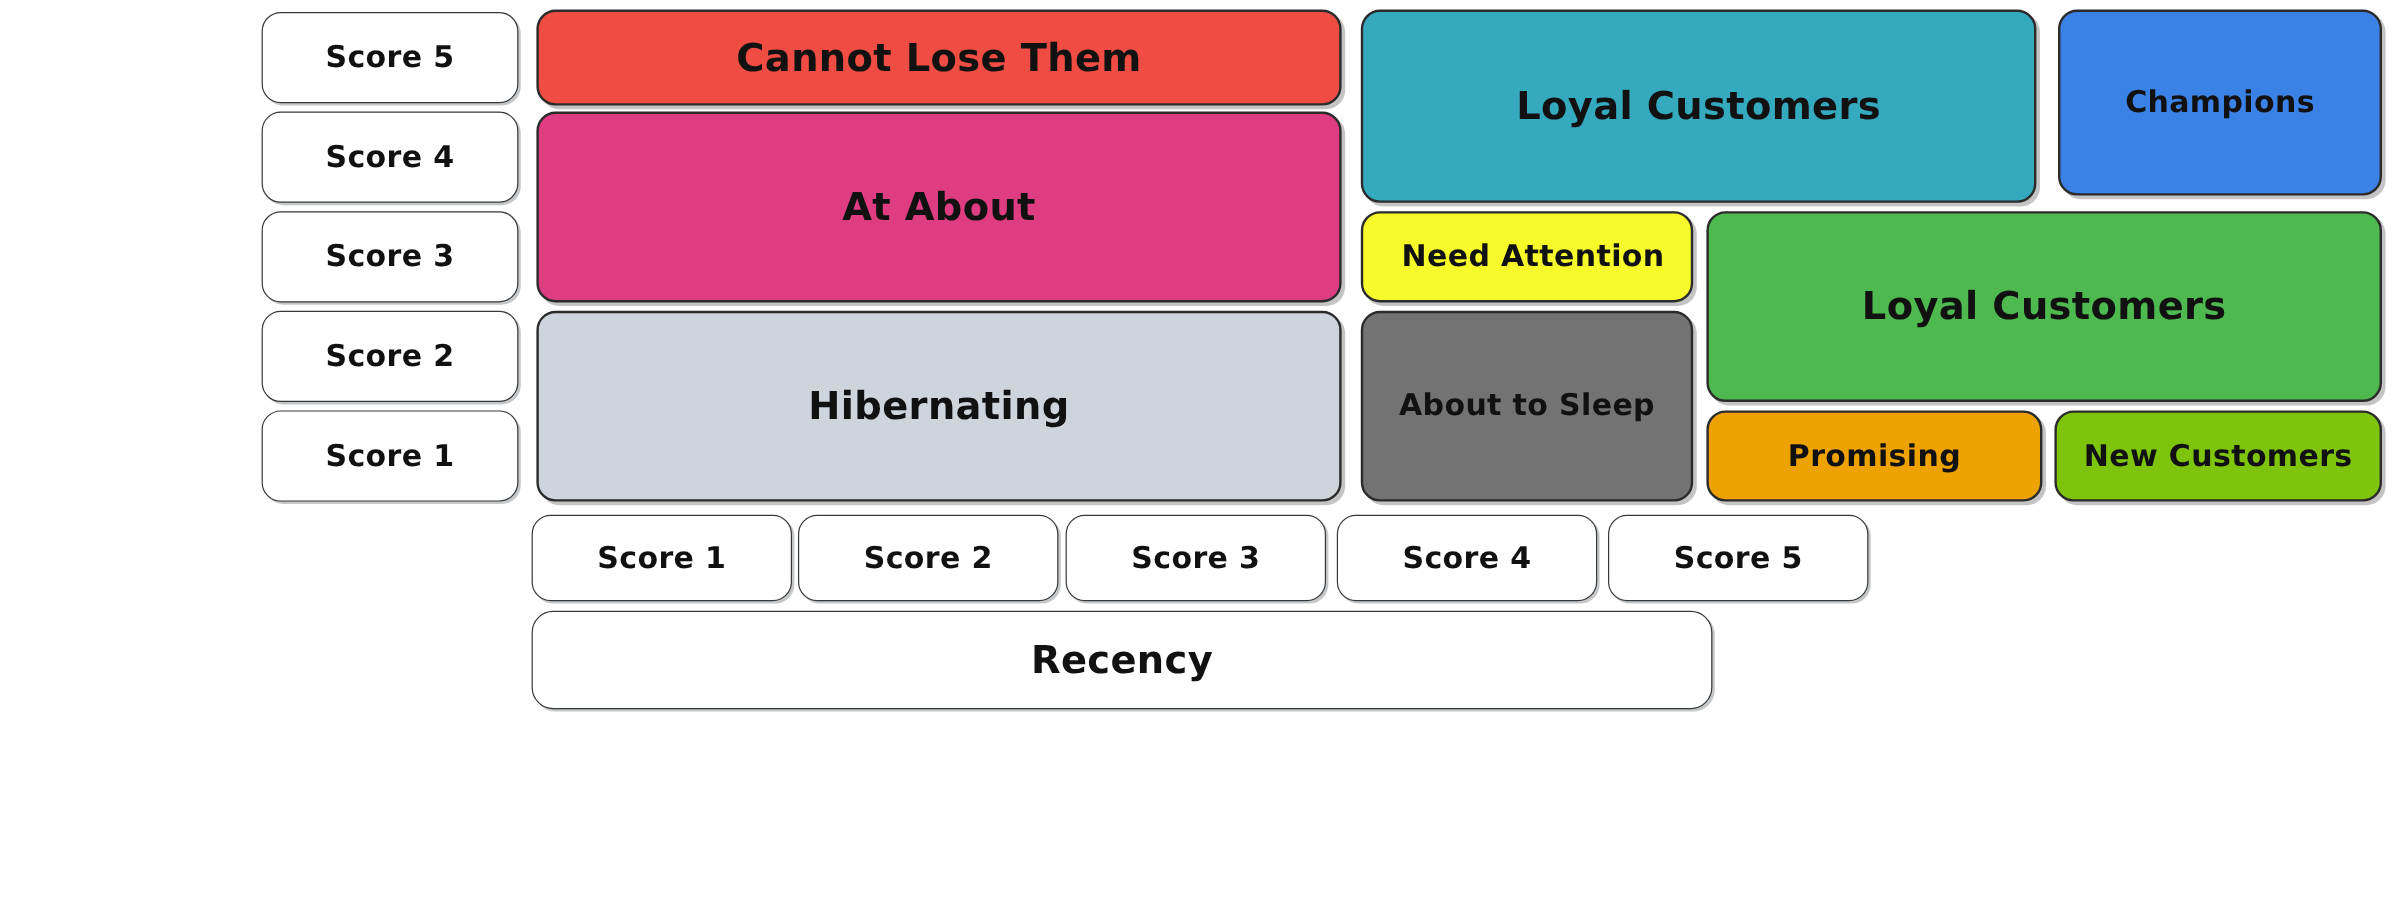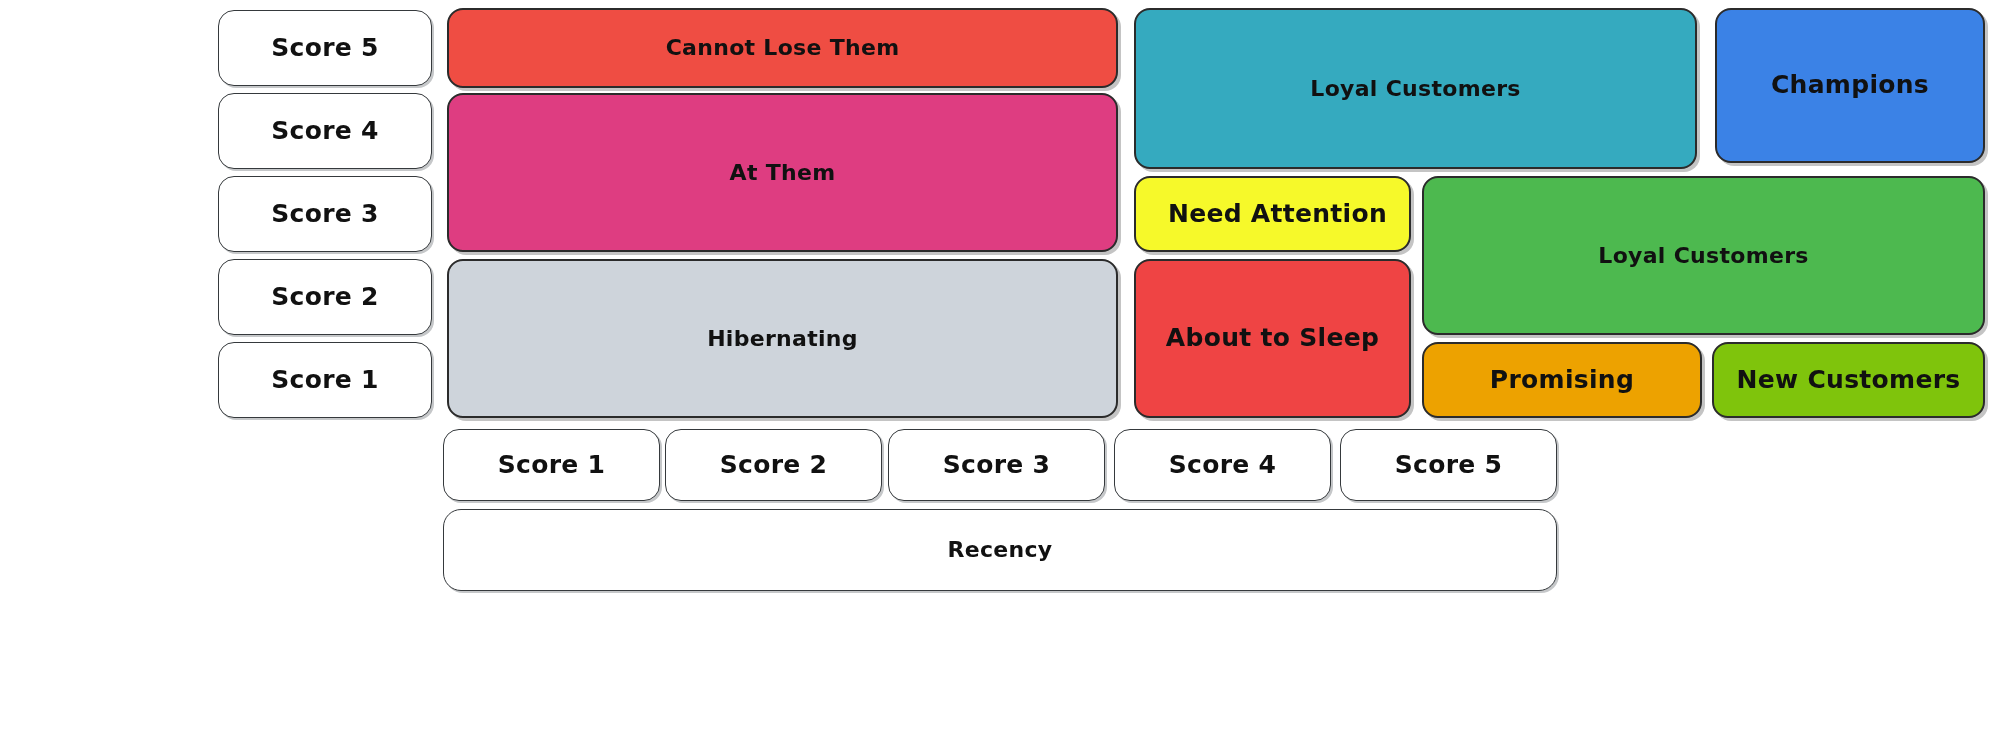--- a/index.html
+++ b/index.html
@@ -46,21 +46,21 @@
     box-shadow: 2px 2px 0 rgba(90,95,100,0.35);
   }
   .box.segment {
     border-radius: 16px;
     border-width: 2px;
   }
   .lbl {
     display: block;
     pointer-events: none;
   }
-  .sz-xl { font-size: 22px; }
+  .sz-xl { font-size: 32px; }
   .sz-lg { font-size: 25px; }
 </style>
 </head>
 <body>
 
 <div id="canvas">
 
 
   <div class="box plain" style="left:218px; top:10px; width:214px; height:76px;">
     <span class="lbl sz-lg">Score 5</span>
@@ -76,36 +76,36 @@
   </div>
   <div class="box plain" style="left:218px; top:342px; width:214px; height:76px;">
     <span class="lbl sz-lg">Score 1</span>
   </div>
 
   <div class="box segment" style="left:447px; top:8px; width:671px; height:80px; background:#ef4d43;">
     <span class="lbl sz-xl">Cannot Lose Them</span>
   </div>
 
   <div class="box segment" style="left:447px; top:93px; width:671px; height:159px; background:#de3d81;">
-    <span class="lbl sz-xl">At Them</span>
+    <span class="lbl sz-xl">At About</span>
   </div>
 
   <div class="box segment" style="left:447px; top:259px; width:671px; height:159px; background:#ced4db;">
     <span class="lbl sz-xl">Hibernating</span>
   </div>
 
   <div class="box segment" style="left:1134px; top:8px; width:563px; height:161px; background:#35aabf;">
     <span class="lbl sz-xl">Loyal Customers</span>
   </div>
 
   <div class="box segment" style="left:1134px; top:176px; width:277px; height:76px; background:#f6f92a;padding-left:16px;">
     <span class="lbl sz-lg">Need Attention</span>
   </div>
 
-  <div class="box segment" style="left:1134px; top:259px; width:277px; height:159px; background:#ef4444;">
+  <div class="box segment" style="left:1134px; top:259px; width:277px; height:159px; background:#737373;">
     <span class="lbl sz-lg">About to Sleep</span>
   </div>
 
   <div class="box segment" style="left:1715px; top:8px; width:270px; height:155px; background:#3b82e6;">
     <span class="lbl sz-lg">Champions</span>
   </div>
 
   <div class="box segment" style="left:1422px; top:176px; width:563px; height:159px; background:#4db94f;">
     <span class="lbl sz-xl">Loyal Customers</span>
   </div>
@@ -127,17 +127,17 @@
   <div class="box plain" style="left:888px; top:429px; width:217px; height:72px;">
     <span class="lbl sz-lg">Score 3</span>
   </div>
   <div class="box plain" style="left:1114px; top:429px; width:217px; height:72px;">
     <span class="lbl sz-lg">Score 4</span>
   </div>
   <div class="box plain" style="left:1340px; top:429px; width:217px; height:72px;">
     <span class="lbl sz-lg">Score 5</span>
   </div>
 
-  <div class="box axis" style="left:443px; top:509px; width:1114px; height:82px;">
+  <div class="box axis" style="left:443px; top:509px; width:984px; height:82px;">
     <span class="lbl sz-xl">Recency</span>
   </div>
 
 </div>
 
 </body></html>

